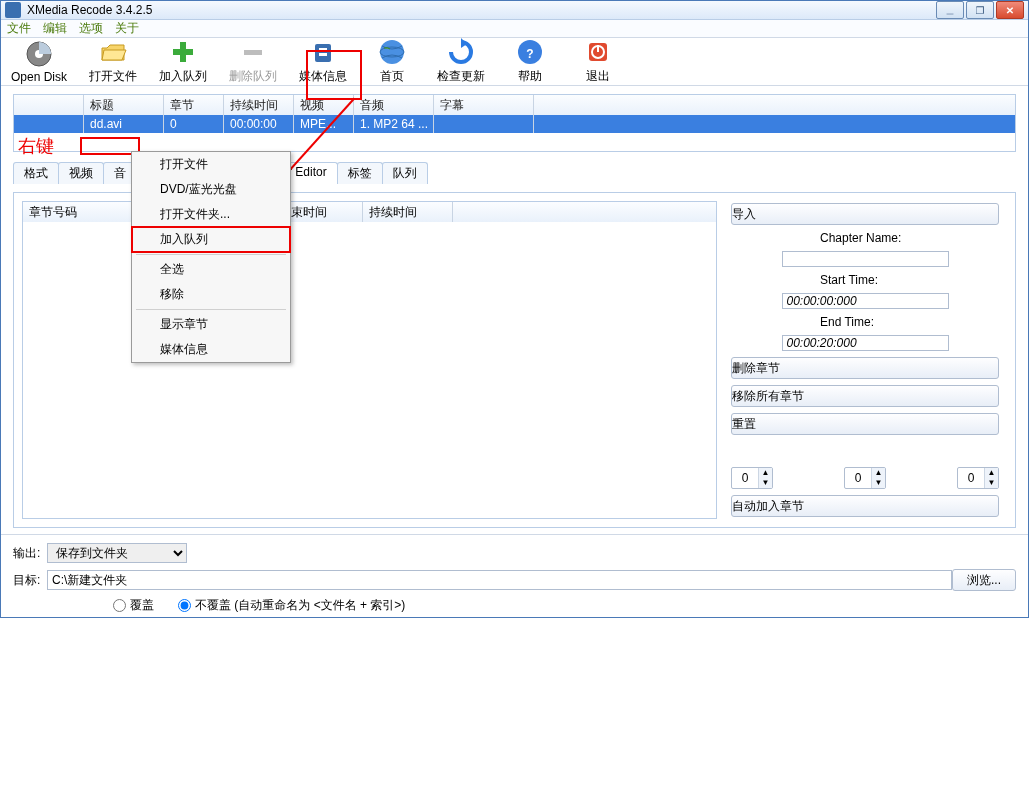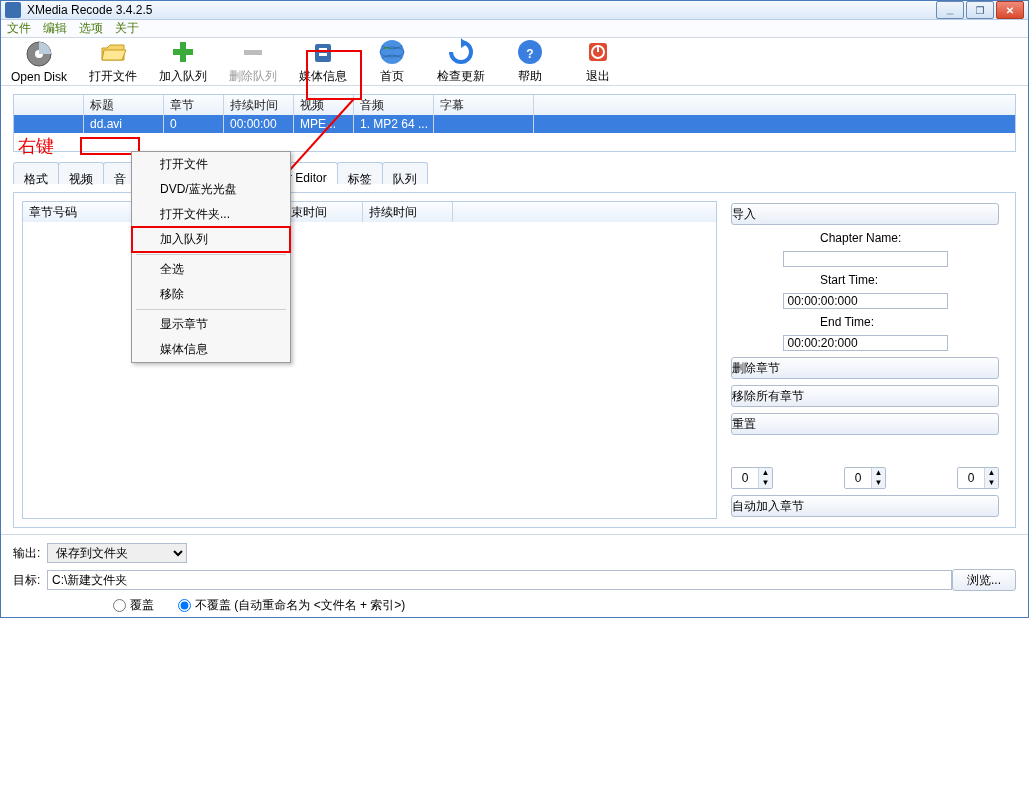--- a/index.html
+++ b/index.html
@@ -36,36 +36,36 @@
 
 .file-area { margin: 8px 12px 4px; border: 1px solid #b9cde6; }
 .flist-header { display: flex; height: 20px; }
 .flist-header .hcell { border-right: 1px solid #c8d4e3; background: linear-gradient(#fbfdff,#e9f1fb); display:flex; align-items:center; padding:0 6px; font-size:12px; color:#1a1a1a;}
 .flist-row { display: flex; height: 18px; background: #3a7fe0; color: #fff; }
 .flist-row .rcell { border-right: 1px solid #c8d4e3; padding: 0 6px; display:flex; align-items:center; overflow:hidden; white-space:nowrap;}
 .flist-blank { height: 18px; background:#fff;}
 
 
 .tabs { margin: 6px 12px 0; display: flex; height: 22px; position:relative;}
-.tab { border: 1px solid #b9cde6; border-bottom: none; padding: 8px 10px; background:#f3f7fc; margin-right: 0px; font-size:12px; border-radius: 3px 3px 0 0;}
+.tab { border: 1px solid #b9cde6; border-bottom: none; padding: 2px 10px; background:#f3f7fc; margin-right: 0px; font-size:12px; border-radius: 3px 3px 0 0;}
 .tab + .tab { margin-left: -1px; }
 .tab.active { background: #fff; }
 
 
 .main-panel { margin: 8px 12px 6px; border: 1px solid #b9cde6; flex: 1; display: flex; background:#fff; position:relative;}
 .chapter-grid { border: 1px solid #b9cde6; margin: 8px; display:flex; flex-direction:column; min-width: 0;}
 .left-col { flex: 1; display:flex; flex-direction:column; }
 .grid-header { display:flex; height:20px; background: linear-gradient(#fbfdff,#e9f1fb);}
 .grid-header .gh { border-right:1px solid #c8d4e3; padding:0 6px; display:flex; align-items:center;}
 .grid-body { flex:1; background: #fff; }
 .right-col { width: 290px; padding: 10px 16px 10px 6px; display:flex; flex-direction:column; gap:6px;}
 .right-col .btn { height: 22px; border:1px solid #b0bdd0; background: linear-gradient(#fefeff,#e8eef7); line-height:20px; border-radius:3px; font-size:12px;}
 .field-row { display:flex; align-items:center; gap:6px;flex-direction:column; }
 .field-row label { width: 90px; }
-.field-row input { flex:1; border:1px solid #b0bdd0; height:20px; padding:0 4px; font-size:12px;}
+.field-row input { flex:1; border:1px solid #b0bdd0; height:20px; padding:0 4px; font-size:12px;font-style:italic;}
 .spinner-group { display:flex; gap:6px; justify-content:space-between;}
 .spinner { display:flex; border:1px solid #b0bdd0; height:22px; align-items:center; border-radius:2px;}
 .spinner input { width:26px; border:none; text-align:center; font-size:12px;}
 .spinner .arrows { display:flex; flex-direction:column; width:14px;}
 .spinner .arrows span { height:10px; font-size:8px; text-align:center; background:#eef3fa; border-left:1px solid #ccd6e3;}
 
 
 .bottom { padding: 8px 12px; border-top:1px solid #d0d9e6;}
 .brow { display:flex; align-items:center; margin-bottom:6px;}
 .brow label.lead { width: 34px; }

